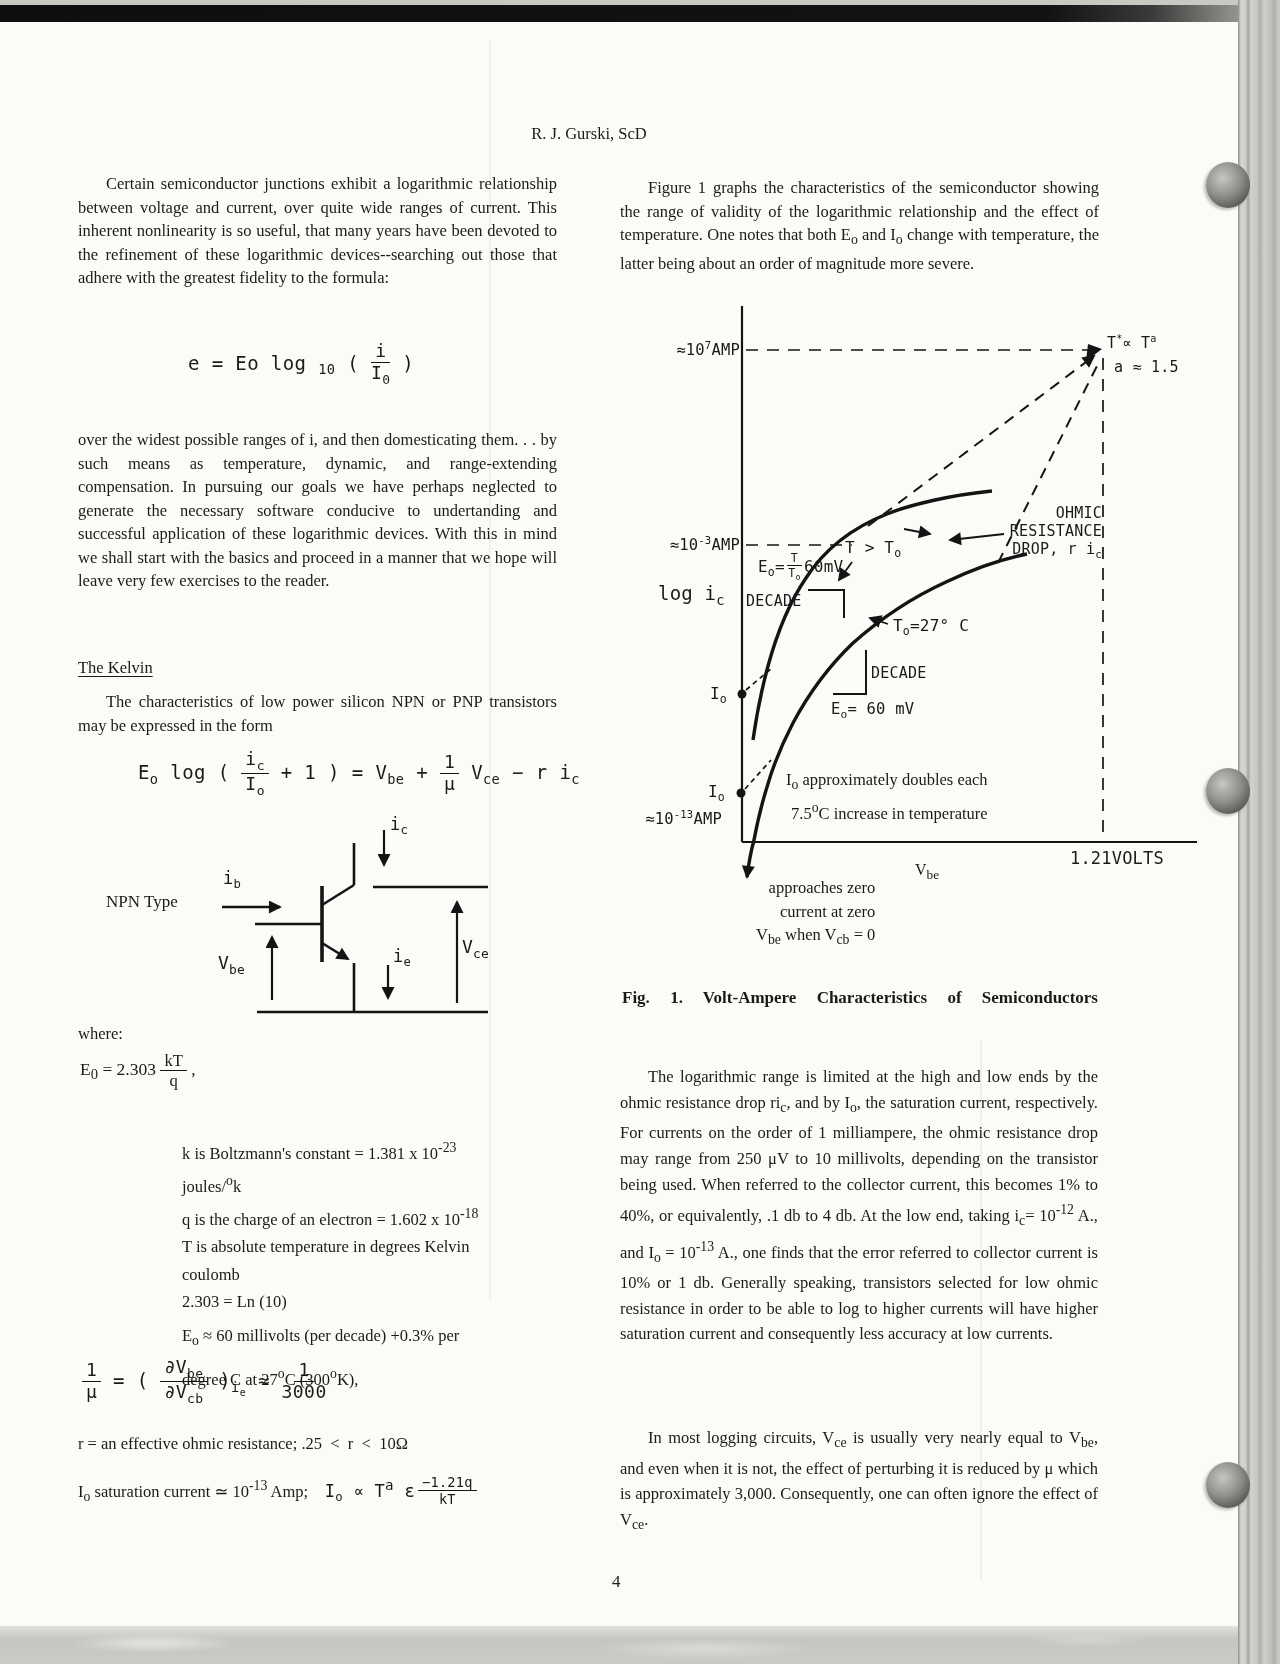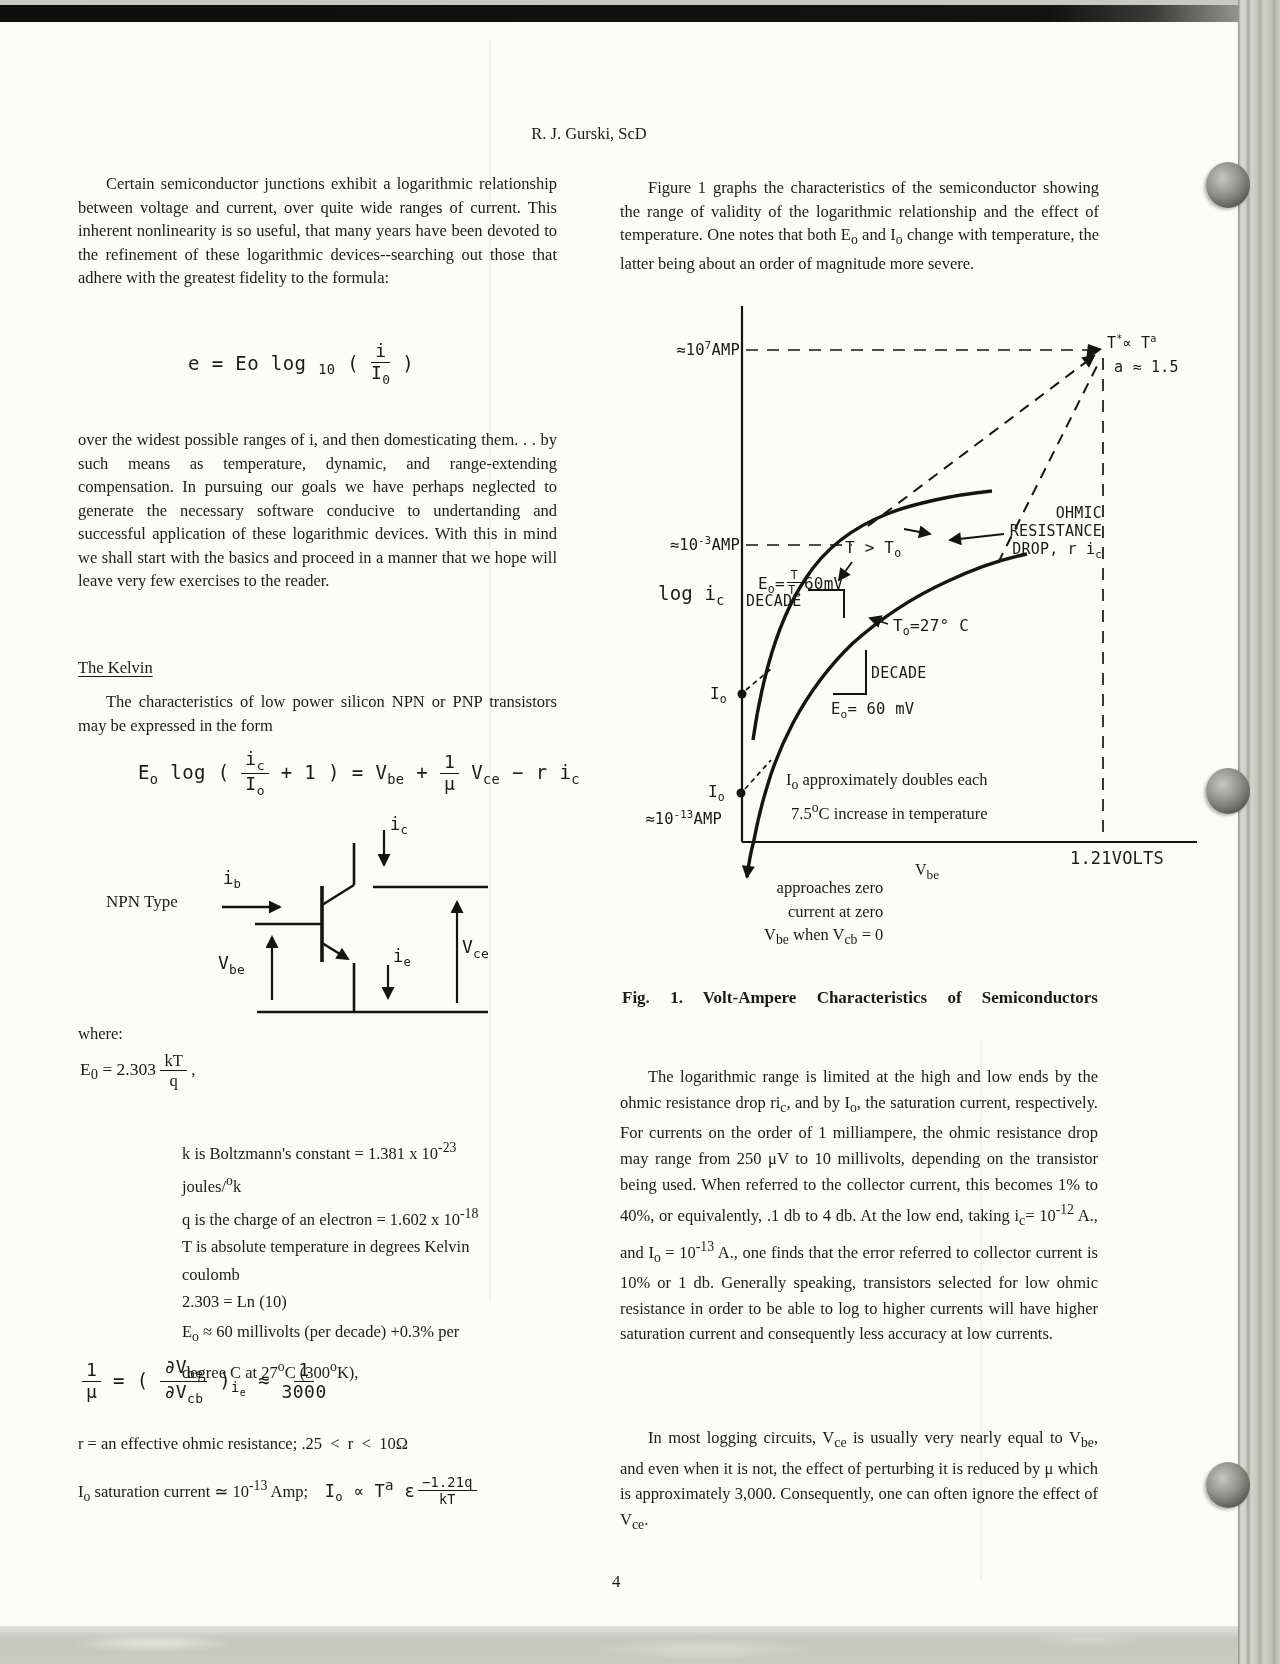--- a/index.html
+++ b/index.html
@@ -123,21 +123,21 @@
         <span class="den">q</span>
       </span> ,</div>
 
   <div class="abs" style="left:182px;top:1134px;width:380px">
     <div class="body" style="line-height:27.5px;white-space:nowrap">k is Boltzmann's constant = 1.381 x 10<sup>-23</sup></div>
     <div class="body" style="line-height:27.5px;white-space:nowrap">joules/<sup>o</sup>k</div>
     <div class="body" style="line-height:27.5px;white-space:nowrap">q is the charge of an electron = 1.602 x 10<sup>-18</sup></div>
     <div class="body" style="line-height:27.5px;white-space:nowrap">T is absolute temperature in degrees Kelvin</div>
     <div class="body" style="line-height:27.5px;white-space:nowrap">coulomb</div>
     <div class="body" style="line-height:27.5px;white-space:nowrap">2.303 = Ln (10)</div>
-    <div class="body" style="line-height:32px;white-space:nowrap">E<sub>o</sub> ≈ 60 millivolts (per decade) +0.3% per</div>
+    <div class="body" style="line-height:39px;white-space:nowrap">E<sub>o</sub> ≈ 60 millivolts (per decade) +0.3% per</div>
     <div class="body" style="line-height:27.5px;white-space:nowrap">degree C at 27<sup>o</sup>C (300<sup>o</sup>K),</div>
   </div>
 
   <div class="abs eq" style="left:82px;top:1358px"><span class="frac">
         <span class="num">1</span>
         <span class="den">μ</span>
       </span> = ( <span class="frac">
         <span class="num">∂V<sub>be</sub></span>
         <span class="den">∂V<sub>cb</sub></span>
       </span> )<sub>i<sub>e</sub></sub> ≈ <span class="frac">
@@ -189,21 +189,21 @@
         <line x1="304" y1="229" x2="330" y2="234" stroke-width="1.8" marker-end="url(#ah)"></line>
         <line x1="288" y1="324" x2="270" y2="318" stroke-width="1.8" marker-end="url(#ah)"></line>
 
         <polygon points="486,61 502,49 488,44" fill="#141414" stroke="none"></polygon>
       </g>
     </svg>
 
     <div class="flab rt" style="left:28px;top:39px;width:112px">≈10<sup>7</sup>AMP</div>
     <div class="flab rt" style="left:28px;top:234px;width:112px">≈10<sup>-3</sup>AMP</div>
     <div class="flab" style="left:58px;top:282px;font-size:19px">log i<sub>c</sub></div>
-    <div class="flab" style="left:158px;top:269px;font-size:16px">E<sub>o</sub>=<span class="frac sm">
+    <div class="flab" style="left:158px;top:252px;font-size:16px">E<sub>o</sub>=<span class="frac sm">
           <span class="num">T</span>
           <span class="den">T<sub>o</sub></span>
         </span>60mV</div>
     <div class="flab" style="left:146px;top:292px;font-size:15px">DECADE</div>
     <div class="flab" style="left:245px;top:238px;font-size:16px">T &gt; T<sub>o</sub></div>
     <div class="flab rt" style="left:380px;top:204px;width:122px;line-height:18px;font-size:15px">
       <div>OHMIC</div>
       <div>RESISTANCE</div>
       <div>DROP, r i<sub>c</sub></div>
     </div>
@@ -214,21 +214,21 @@
     <div class="flab" style="left:108px;top:482px;font-size:16px">I<sub>o</sub></div>
     <div class="flab rt" style="left:24px;top:508px;width:98px">≈10<sup>-13</sup>AMP</div>
     <div class="flab" style="left:507px;top:33px;font-size:15px">T<sup>*</sup>∝ T<sup>a</sup></div>
     <div class="flab" style="left:514px;top:58px;font-size:15px">a ≈ 1.5</div>
     <div class="flab" style="left:470px;top:548px;font-size:17px">1.21VOLTS</div>
     <div class="fser" style="left:315px;top:558px;font-size:16px">V<sub>be</sub></div>
     <div class="fser" style="left:186px;top:468px">
       <div>I<sub>o</sub> approximately doubles each</div>
       <div>7.5<sup>o</sup>C increase in temperature</div>
     </div>
-    <div class="fser" style="left:164px;top:576px;line-height:23.5px">
+    <div class="fser" style="left:156px;top:576px;line-height:23.5px">
       <div>approaches zero</div>
       <div>current at zero</div>
       <div>V<sub>be</sub> when V<sub>cb</sub> = 0</div>
     </div>
   </div>
 
   <div class="abs caption" style="left:622px;top:988px;width:476px">Fig. 1. Volt-Ampere Characteristics of Semiconductors</div>
 
   <div class="abs body just ind rlh" style="left:620px;top:1064px;width:478px">The logarithmic range is limited at the high and low ends by the ohmic resistance drop ri<sub>c</sub>, and by I<sub>o</sub>, the saturation current, respectively. For currents on the order of 1 milliampere, the ohmic resistance drop may range from 250 μV to 10 millivolts, depending on the transistor being used. When referred to the collector current, this becomes 1% to 40%, or equivalently, .1 db to 4 db. At the low end, taking i<sub>c</sub>= 10<sup>-12</sup> A., and I<sub>o</sub> = 10<sup>-13</sup> A., one finds that the error referred to collector current is 10% or 1 db. Generally speaking, transistors selected for low ohmic resistance in order to be able to log to higher currents will have higher saturation current and consequently less accuracy at low currents.</div>
 

